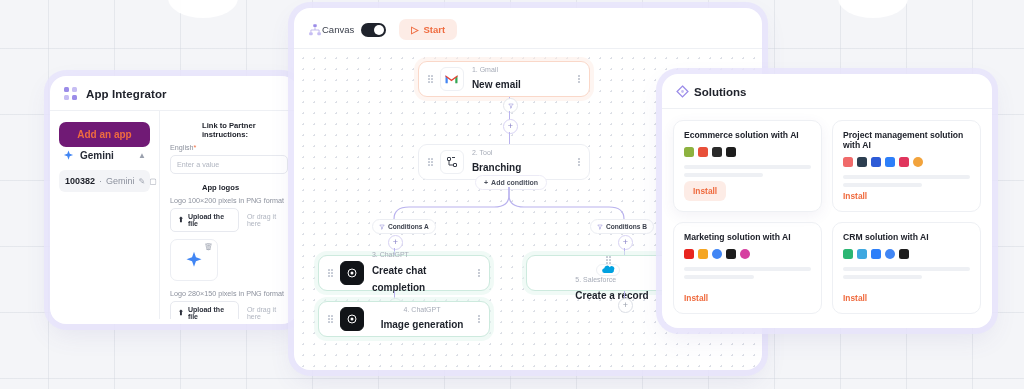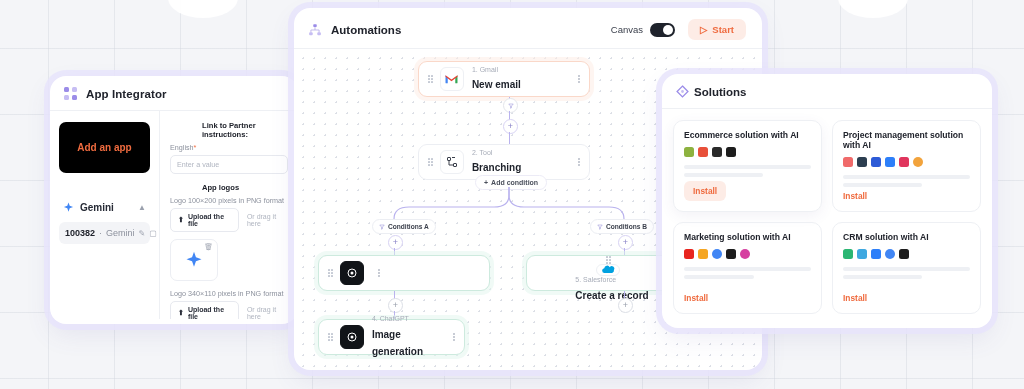--- a/index.html
+++ b/index.html
@@ -29,22 +29,22 @@
   #app-integrator{left:50px;top:76px;width:248px;height:248px;z-index:3;}
   .ai-head{display:flex;align-items:center;gap:9px;padding:11px 14px 10px 14px;}
   .ai-title{font-size:11.5px;font-weight:bold;color:#20232c;letter-spacing:.1px;}
   .grid-icon{width:13px;height:13px;display:grid;grid-template-columns:1fr 1fr;grid-template-rows:1fr 1fr;gap:2.5px;}
   .grid-icon i{display:block;background:#9b8ce8;border-radius:1.5px;}
   .grid-icon i:nth-child(2){background:#c6bdf3;}
   .grid-icon i:nth-child(3){background:#c6bdf3;}
   .ai-body{display:flex;border-top:1px solid #eef0f4;height:208px;}
   .ai-left{width:110px;border-right:1px solid #eef0f4;padding:11px 9px 0 9px;box-sizing:border-box;}
   .add-app-btn{
-    background:#000000;color:#ef6b3f;font-size:10px;font-weight:bold;
-    text-align:center;border-radius:7px;padding:20px 0;margin-bottom:26px;cursor:pointer;
+    background:#701a75;color:#ef6b3f;font-size:10px;font-weight:bold;
+    text-align:center;border-radius:7px;padding:7px 0;margin-bottom:0;cursor:pointer;
   }
   .app-row{display:flex;align-items:center;gap:6px;padding:3px 4px;}
   .app-row .nm{font-size:10px;font-weight:bold;color:#262a35;flex:1;}
   .spark{width:11px;height:11px;position:relative;}
   .spark svg{display:block;}
   .chev{font-size:8px;color:#9aa0ad;}
   .app-sub{
     margin-top:6px;background:#f3f4f7;border-radius:6px;
     display:flex;align-items:center;gap:4px;padding:6px 6px;
   }
@@ -200,42 +200,41 @@
         </div>
         <div class="upl-hint">Or drag it here</div>
       </div>
       <div class="logo-box sm">
         <span class="trash">🗑</span>
         <svg width="18" height="18" viewBox="0 0 24 24">
             <path d="M12 1l2.6 7.4L22 11l-7.4 2.6L12 21l-2.6-7.4L2 11l7.4-2.6z" fill="#4186f4"></path>
           </svg>
       </div>
 
-      <div class="lbl-s">Logo 340×110 pixels in PNG format</div>
+      <div class="lbl-s">Logo 280×150 pixels in PNG format</div>
       <div class="upload-row">
         <div class="upl-btn">
           <span>⬆</span>
           <span>Upload the file</span>
         </div>
         <div class="upl-hint">Or drag it here</div>
       </div>
 
     </div>
   </div>
 </div>
 
 <div class="panel panel-ring" id="automations">
   <div class="au-head">
     <svg width="14" height="14" viewBox="0 0 24 24">
       <rect x="9" y="2" width="6" height="5" rx="1.4" fill="#9b8ce8"></rect>
       <rect x="2" y="16" width="6" height="5" rx="1.4" fill="#c6bdf3"></rect>
       <rect x="16" y="16" width="6" height="5" rx="1.4" fill="#c6bdf3"></rect>
       <path d="M12 7v5M5 16v-4h14v4" stroke="#b7ade9" stroke-width="1.4" fill="none"></path>
     </svg>
-    <span class="au-title">Automations</span>
     <span class="canvas-lbl">Canvas</span>
     <span class="toggle">
         <span class="knob"></span>
       </span>
     <span class="start-btn">
       <span>▷</span>
       <span>Start</span>
     </span>
   </div>
 
@@ -343,20 +342,24 @@
           <i></i>
           <i></i>
           <i></i>
         </span>
       <span class="node-ic" style="background:#111418;border-color:#111418;">
         <svg width="12" height="12" viewBox="0 0 24 24">
             <circle cx="12" cy="12" r="8" fill="none" stroke="#fff" stroke-width="2"></circle>
             <circle cx="12" cy="12" r="3" fill="#fff"></circle>
           </svg>
       </span>
+      <span class="node-txt">
+        <span class="node-sub" style="display:block">3. ChatGPT</span>
+        <span class="node-name">Create chat completion</span>
+      </span>
       <span class="kebab">
           <i></i>
           <i></i>
           <i></i>
         </span>
     </div>
 
     <div class="node green" style="left:232px;top:206px;width:172px;flex-direction:column;">
       <span class="dots6">
           <i></i>
@@ -376,21 +379,21 @@
         <span class="node-name">Create a record</span>
       </span>
     </div>
 
     <div class="conn" style="left:100px;top:242px;width:1px;height:9px;"></div>
     <div class="conn" style="left:330px;top:242px;width:1px;height:9px;"></div>
     <div class="plus-circ" style="left:94px;top:249px;">+</div>
     <div class="plus-circ" style="left:324px;top:249px;">+</div>
     <div class="conn" style="left:100px;top:262px;width:1px;height:10px;"></div>
 
-    <div class="node green" style="left:24px;top:270px;width:147px;">
+    <div class="node green" style="left:24px;top:252px;width:172px;text-align:center;">
       <span class="dots6">
           <i></i>
           <i></i>
           <i></i>
           <i></i>
           <i></i>
           <i></i>
         </span>
       <span class="node-ic" style="background:#111418;border-color:#111418;">
         <svg width="12" height="12" viewBox="0 0 24 24">

